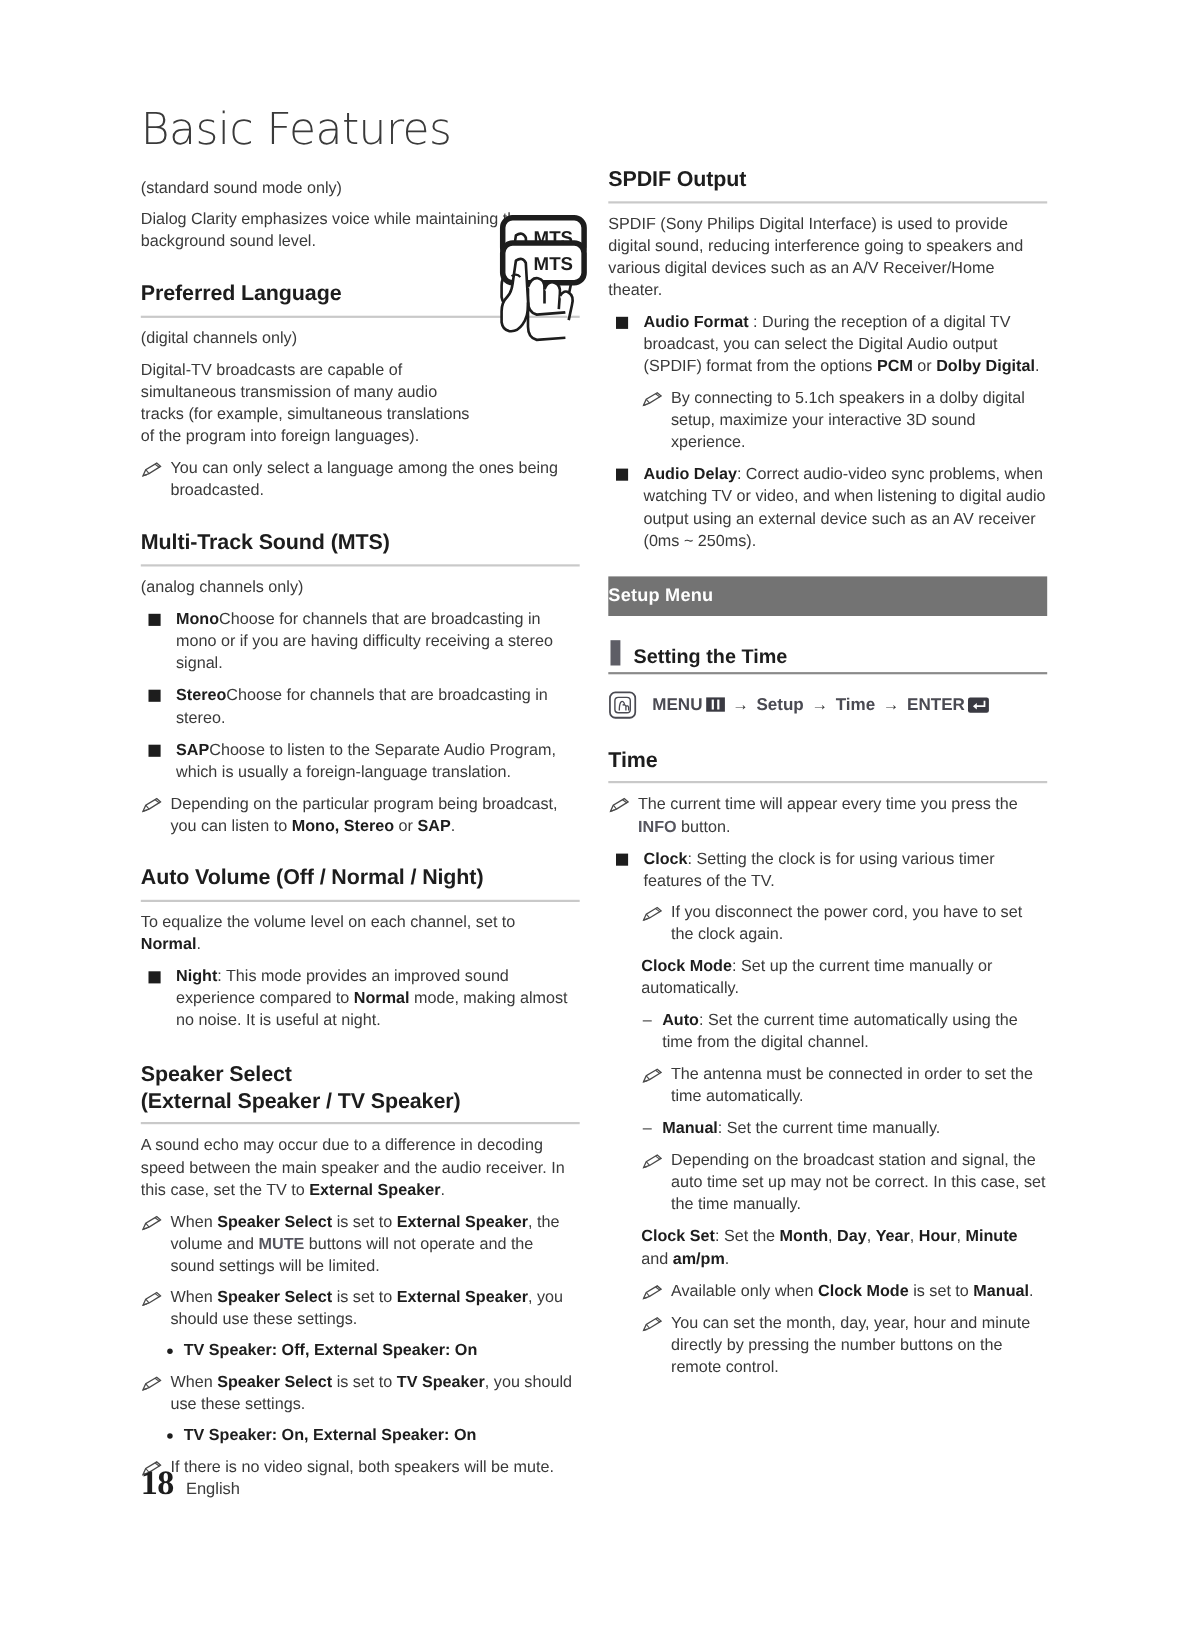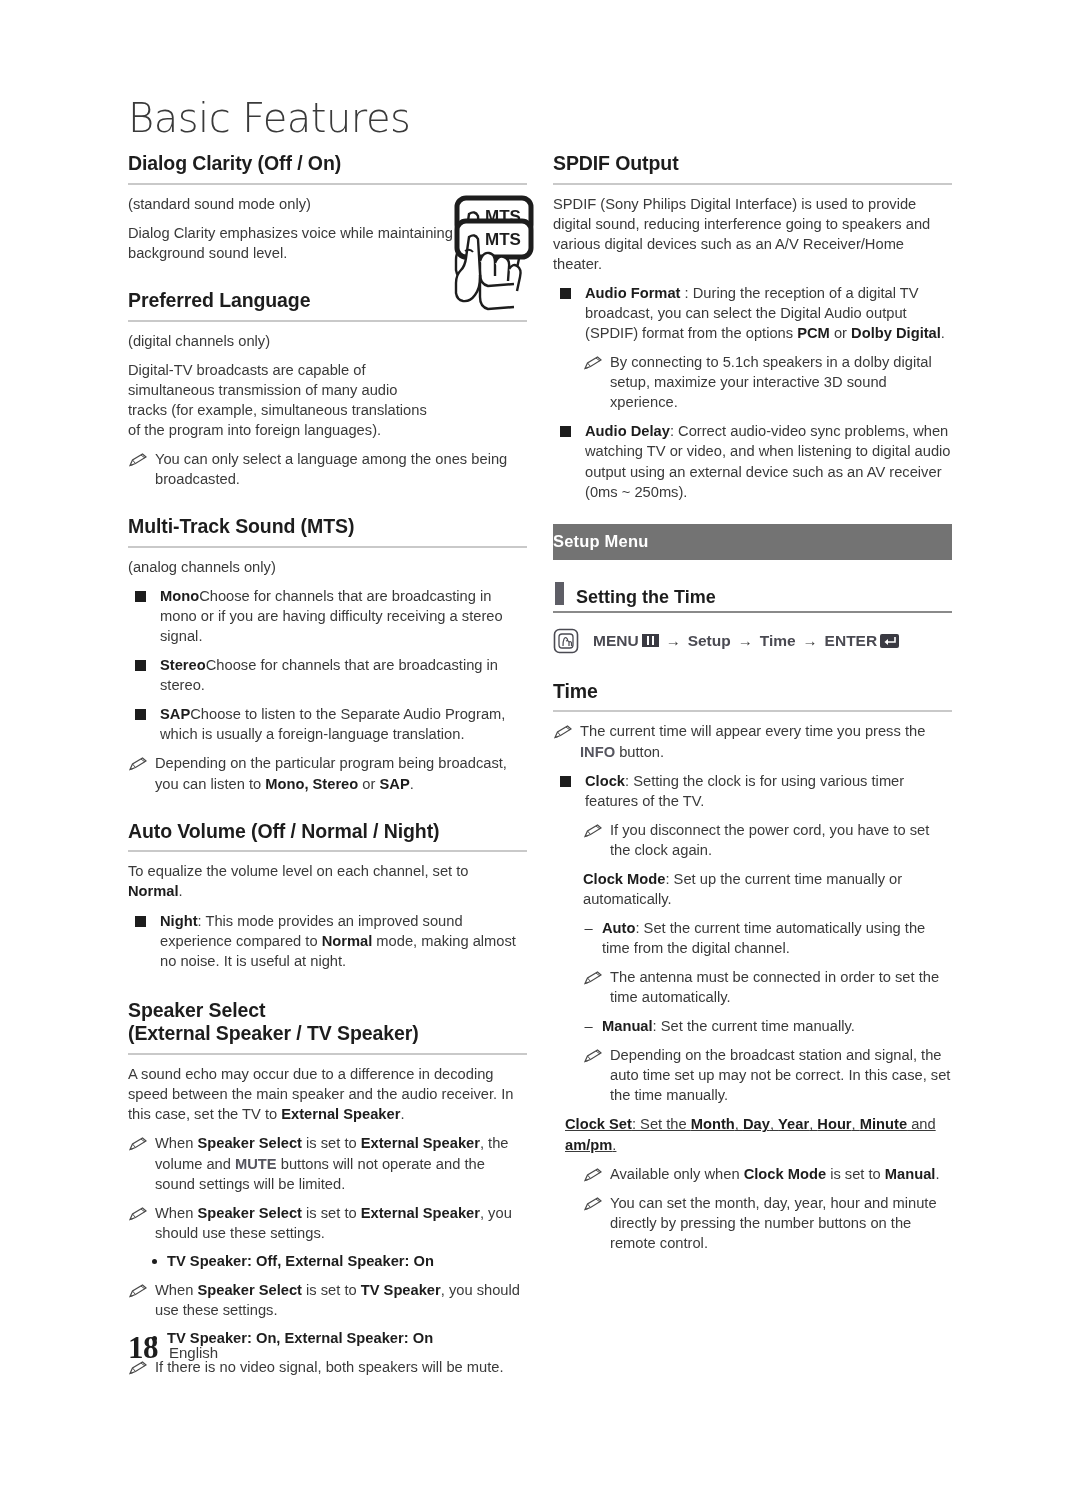--- a/index.html
+++ b/index.html
@@ -218,21 +218,20 @@
 
 <div class="page">
 
   <div class="page-title">Basic Features</div>
 
   <div class="columns">
 
     <div class="col">
 
       <div class="sec-block">
-        <h2 class="sec">Dialog Clarity (Off / On)</h2>
         <p class="body first">(standard sound mode only)</p>
         <p class="body">Dialog Clarity emphasizes voice while maintaining the background sound level.</p>
       </div>
 
       <div class="sec-block" style="margin-top:26px;">
         <h2 class="sec">Preferred Language</h2>
         <p class="body first">(digital channels only)</p>
         <p class="body narrow">Digital-TV broadcasts are capable of simultaneous transmission of many audio tracks (for example, simultaneous translations of the program into foreign languages).</p>
 
         <div class="mts-fig" style="right:-8px; top:42px;">
@@ -506,21 +505,21 @@
             <svg width="18" height="14" viewBox="0 0 18 14">
               <path d="M1 12.5 L3.5 7 L13.5 1 L17 4 L6.5 10.5 Z" fill="#ffffff" stroke="#4a4a4a" stroke-width="1.2"></path>
               <path d="M3.5 7 L6.5 10.5" stroke="#4a4a4a" stroke-width="1"></path>
               <path d="M12 2 L16 5" stroke="#4a4a4a" stroke-width="1"></path>
               <path d="M1 12.5 L4.5 11.5" stroke="#4a4a4a" stroke-width="1"></path>
             </svg>
           </span>
           <span class="txt">Depending on the broadcast station and signal, the auto time set up may not be correct. In this case, set the time manually.</span>
         </div>
 
-        <p class="body" style="margin-left:12px;text-decoration:underline;"><b>Clock Set</b><span>: Set the </span><b>Month</b>, <b>Day</b>, <b>Year</b>, <b>Hour</b>, <b>Minute</b><span> and </span><b>am/pm</b><span>.</span></p>
+        <p class="body" style="margin-left:30px;"><b>Clock Set</b><span>: Set the </span><b>Month</b>, <b>Day</b>, <b>Year</b>, <b>Hour</b>, <b>Minute</b><span> and </span><b>am/pm</b><span>.</span></p>
 
         <div class="row indent2">
           <span class="note-ico">
             <svg width="18" height="14" viewBox="0 0 18 14">
               <path d="M1 12.5 L3.5 7 L13.5 1 L17 4 L6.5 10.5 Z" fill="#ffffff" stroke="#4a4a4a" stroke-width="1.2"></path>
               <path d="M3.5 7 L6.5 10.5" stroke="#4a4a4a" stroke-width="1"></path>
               <path d="M12 2 L16 5" stroke="#4a4a4a" stroke-width="1"></path>
               <path d="M1 12.5 L4.5 11.5" stroke="#4a4a4a" stroke-width="1"></path>
             </svg>
           </span>

